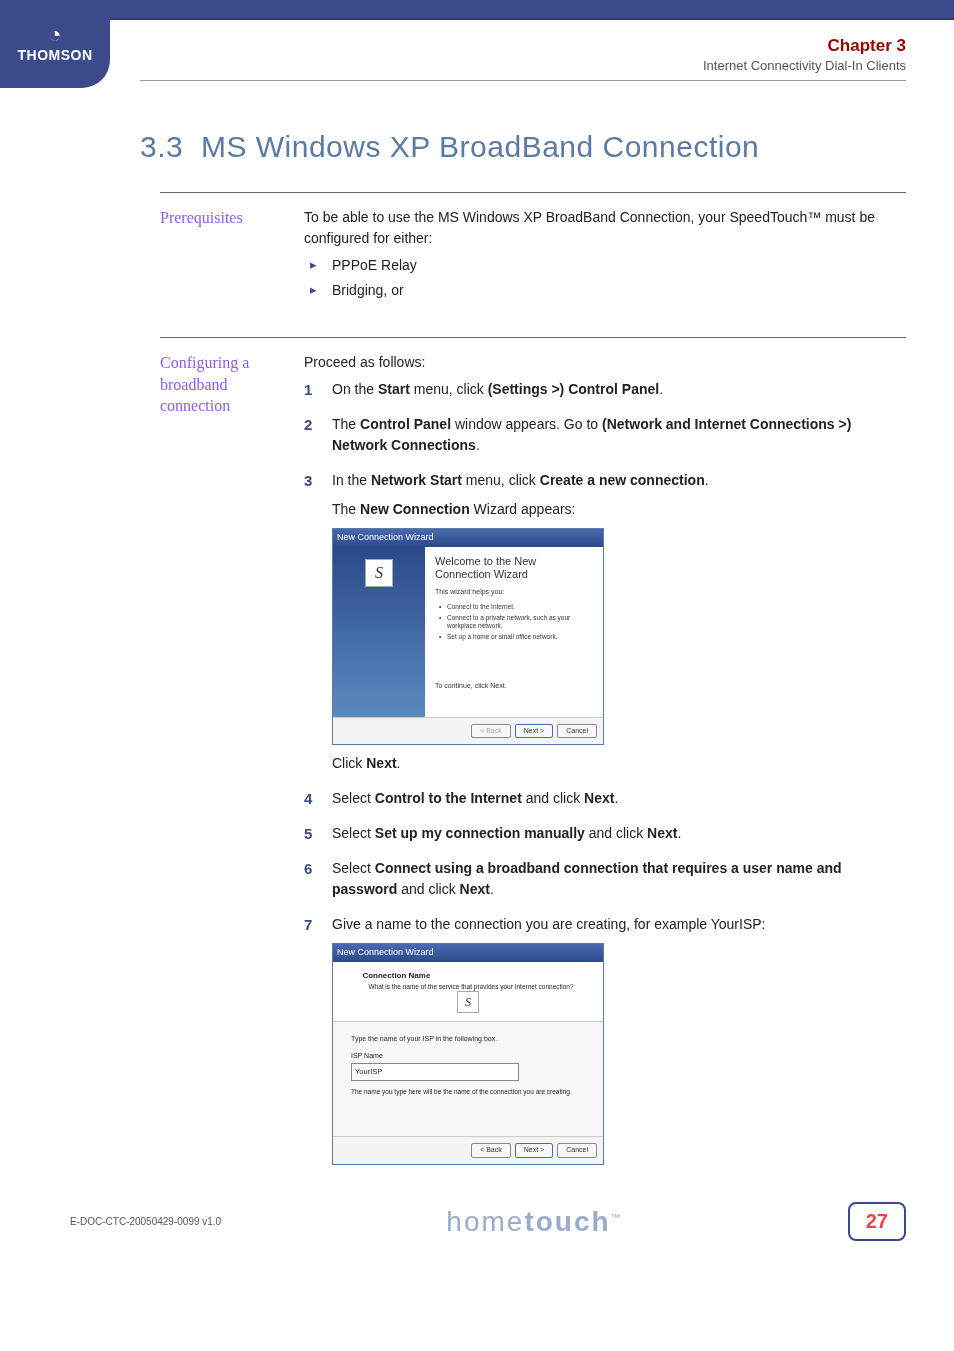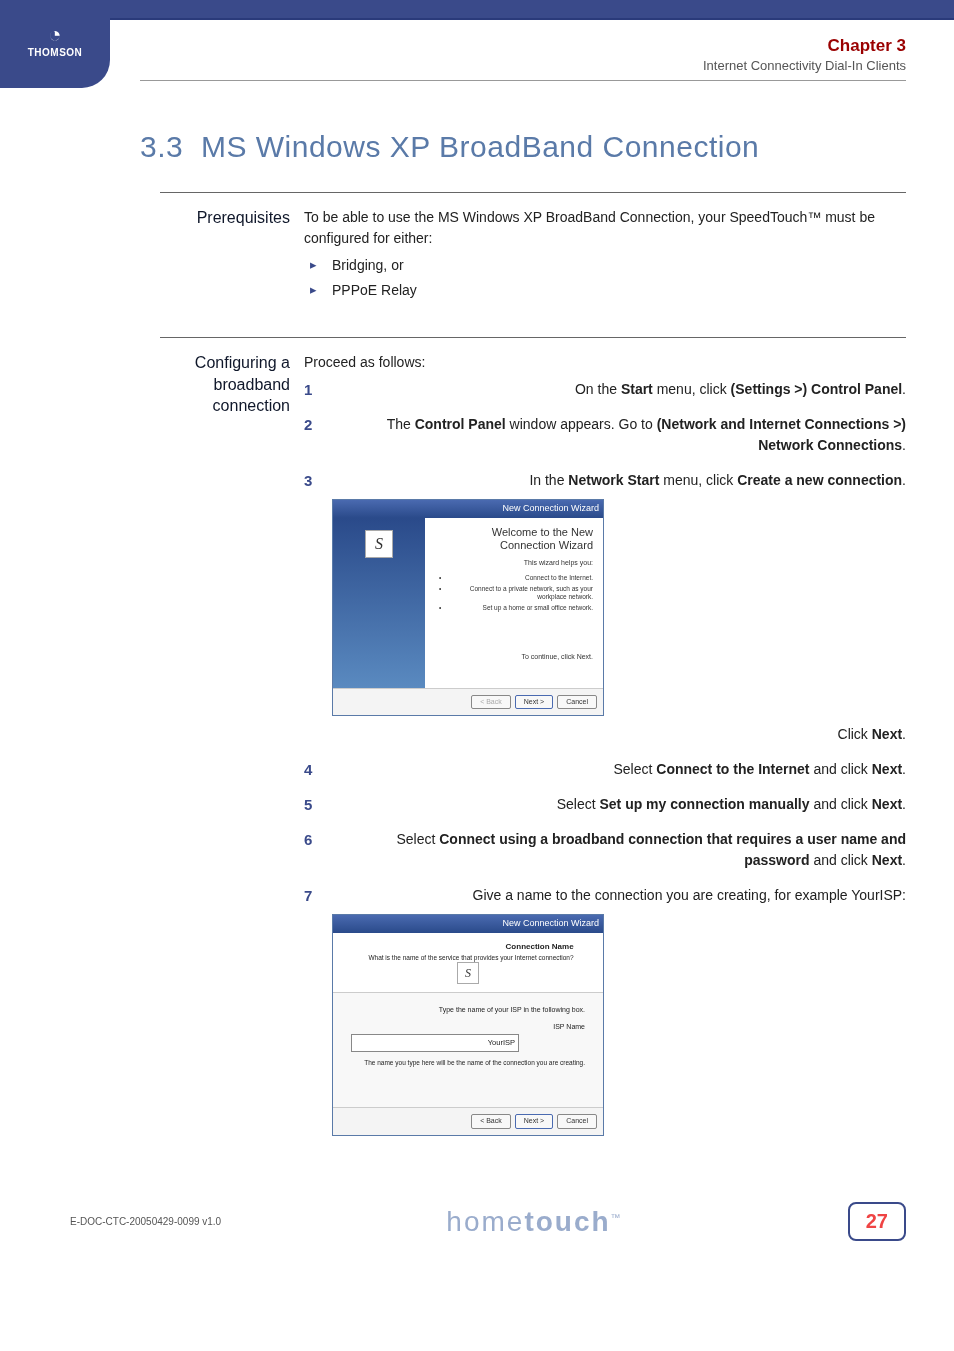--- a/index.html
+++ b/index.html
@@ -35,21 +35,21 @@
   .logo-inner {
     color: #fff;
     text-align: center;
     line-height: 1;
   }
   .logo-glyph {
     font-size: 22px;
   }
   .logo-text {
     font-weight: bold;
-    font-size: 10px;
+    font-size: 14px;
     letter-spacing: 0.5px;
     margin-top: 2px;
     text-align: right;
   }
   .header-right {
     position: absolute;
     top: 36px; right: 48px;
     text-align: right;
     font-size: 13px;
   }
@@ -81,27 +81,28 @@
   }
   .block {
     display: flex;
     border-top: 1px solid #666;
     padding-top: 14px;
     margin-bottom: 30px;
     margin-left: 60px;
   }
   .block-label {
     width: 130px;
-    text-align: right;
-    color: #0f172a;
+    text-align: left;
+    color: #8b5cf6;
     font-size: 16px;
     font-weight: 300;
     padding-right: 14px;
     flex-shrink: 0;
     line-height: 1.35;
+    font-family: Liberation Serif, serif;
   }
   .block-body {
     flex: 1;
     font-size: 14px;
     color: #222;
     line-height: 1.5;
   }
   ul.arrow {
     list-style: none;
     padding: 0; margin: 6px 0;
@@ -115,21 +116,20 @@
     content: "▸";
     color: #3a4a8a;
     position: absolute;
     left: 6px;
     font-size: 13px;
   }
   ol.steps {
     list-style: none;
     padding: 0; margin: 6px 0;
     counter-reset: st;
-    text-align: right;
   }
   ol.steps > li {
     counter-increment: st;
     position: relative;
     padding-left: 28px;
     margin: 6px 0 14px 0;
   }
   ol.steps > li::before {
     content: counter(st);
     position: absolute;
@@ -305,42 +305,45 @@
   <span>3.3</span>&nbsp;&nbsp;<span>MS Windows XP BroadBand Connection</span>
 </div>
 
 <div class="content">
 
   <div class="block">
     <div class="block-label">Prerequisites</div>
     <div class="block-body">
       <div>To be able to use the MS Windows XP BroadBand Connection, your SpeedTouch™ must be configured for either:</div>
       <ul class="arrow">
+        <li>PPPoE Relay</li>
         <li>Bridging, or</li>
-        <li>PPPoE Relay</li>
       </ul>
     </div>
   </div>
 
   <div class="block">
     <div class="block-label">Configuring a broadband connection</div>
     <div class="block-body">
       <div>Proceed as follows:</div>
       <ol class="steps">
 
         <li>
           <span>On the </span><span class="bold">Start</span><span> menu, click </span><span class="bold">(Settings &gt;) Control Panel</span><span>.</span>
         </li>
 
         <li>
           <span>The </span><span class="bold">Control Panel</span><span> window appears. Go to </span><span class="bold">(Network and Internet Connections &gt;) Network Connections</span><span>.</span>
         </li>
 
         <li>
           <span>In the </span><span class="bold">Network Start</span><span> menu, click </span><span class="bold">Create a new connection</span><span>.</span>
+          <div style="margin-top:8px;">
+            <span>The </span><span class="bold">New Connection</span><span> Wizard appears:</span>
+          </div>
 
           <div class="wizard">
             <div class="wizard-titlebar">New Connection Wizard</div>
             <div class="wizard-body-welcome">
               <div class="wizard-left">
                 <div class="wizard-icon-box">
                     <span class="wizard-icon-s">S</span>
                   </div>
               </div>
               <div class="wizard-right">
@@ -360,21 +363,21 @@
               <div class="wizard-btn">Cancel</div>
             </div>
           </div>
 
           <div style="margin-top:8px;">
             <span>Click </span><span class="bold">Next</span><span>.</span>
           </div>
         </li>
 
         <li>
-          <span>Select </span><span class="bold">Connect to the Internet</span><span> and click </span><span class="bold">Next</span><span>.</span>
+          <span>Select </span><span class="bold">Control to the Internet</span><span> and click </span><span class="bold">Next</span><span>.</span>
         </li>
 
         <li>
           <span>Select </span><span class="bold">Set up my connection manually</span><span> and click </span><span class="bold">Next</span><span>.</span>
         </li>
 
         <li>
           <span>Select </span><span class="bold">Connect using a broadband connection that requires a user name and password</span><span> and click </span><span class="bold">Next</span><span>.</span>
         </li>
 

